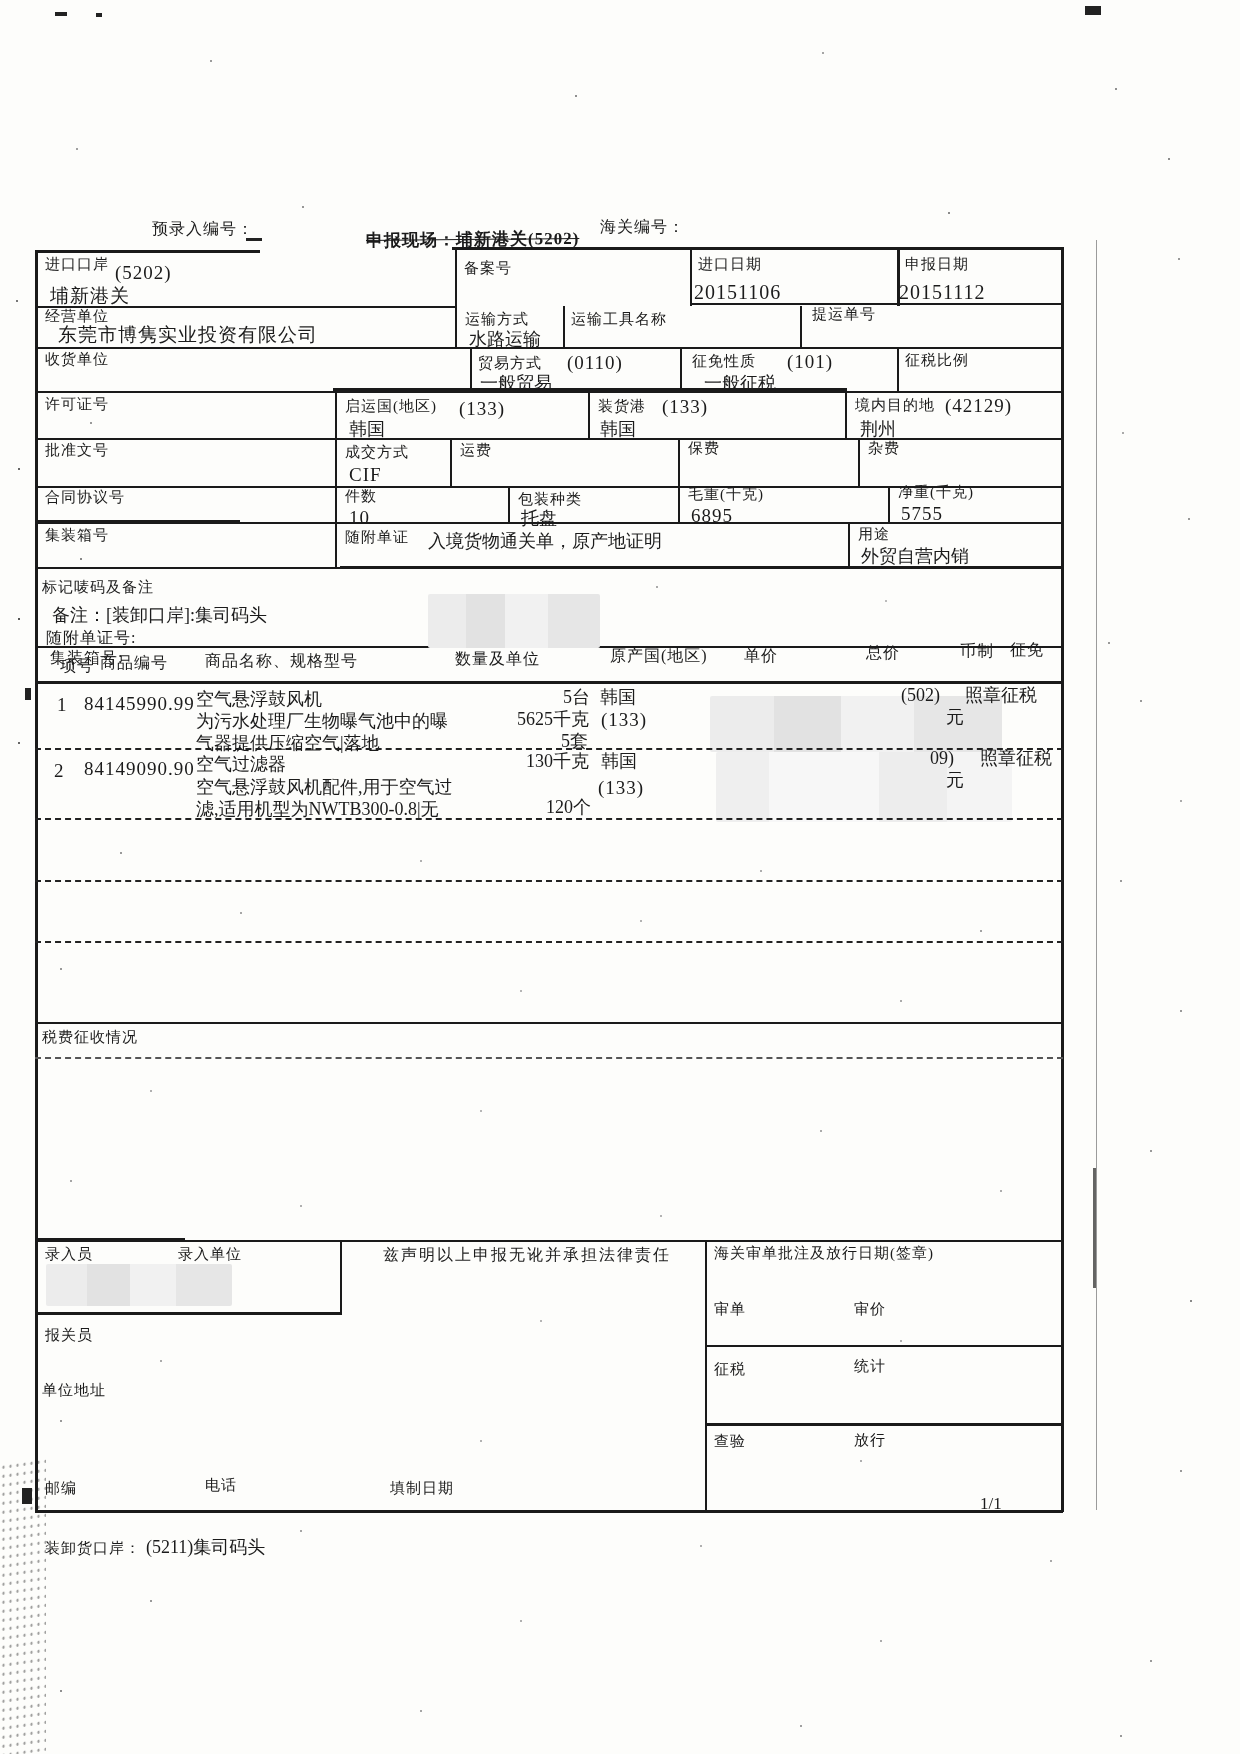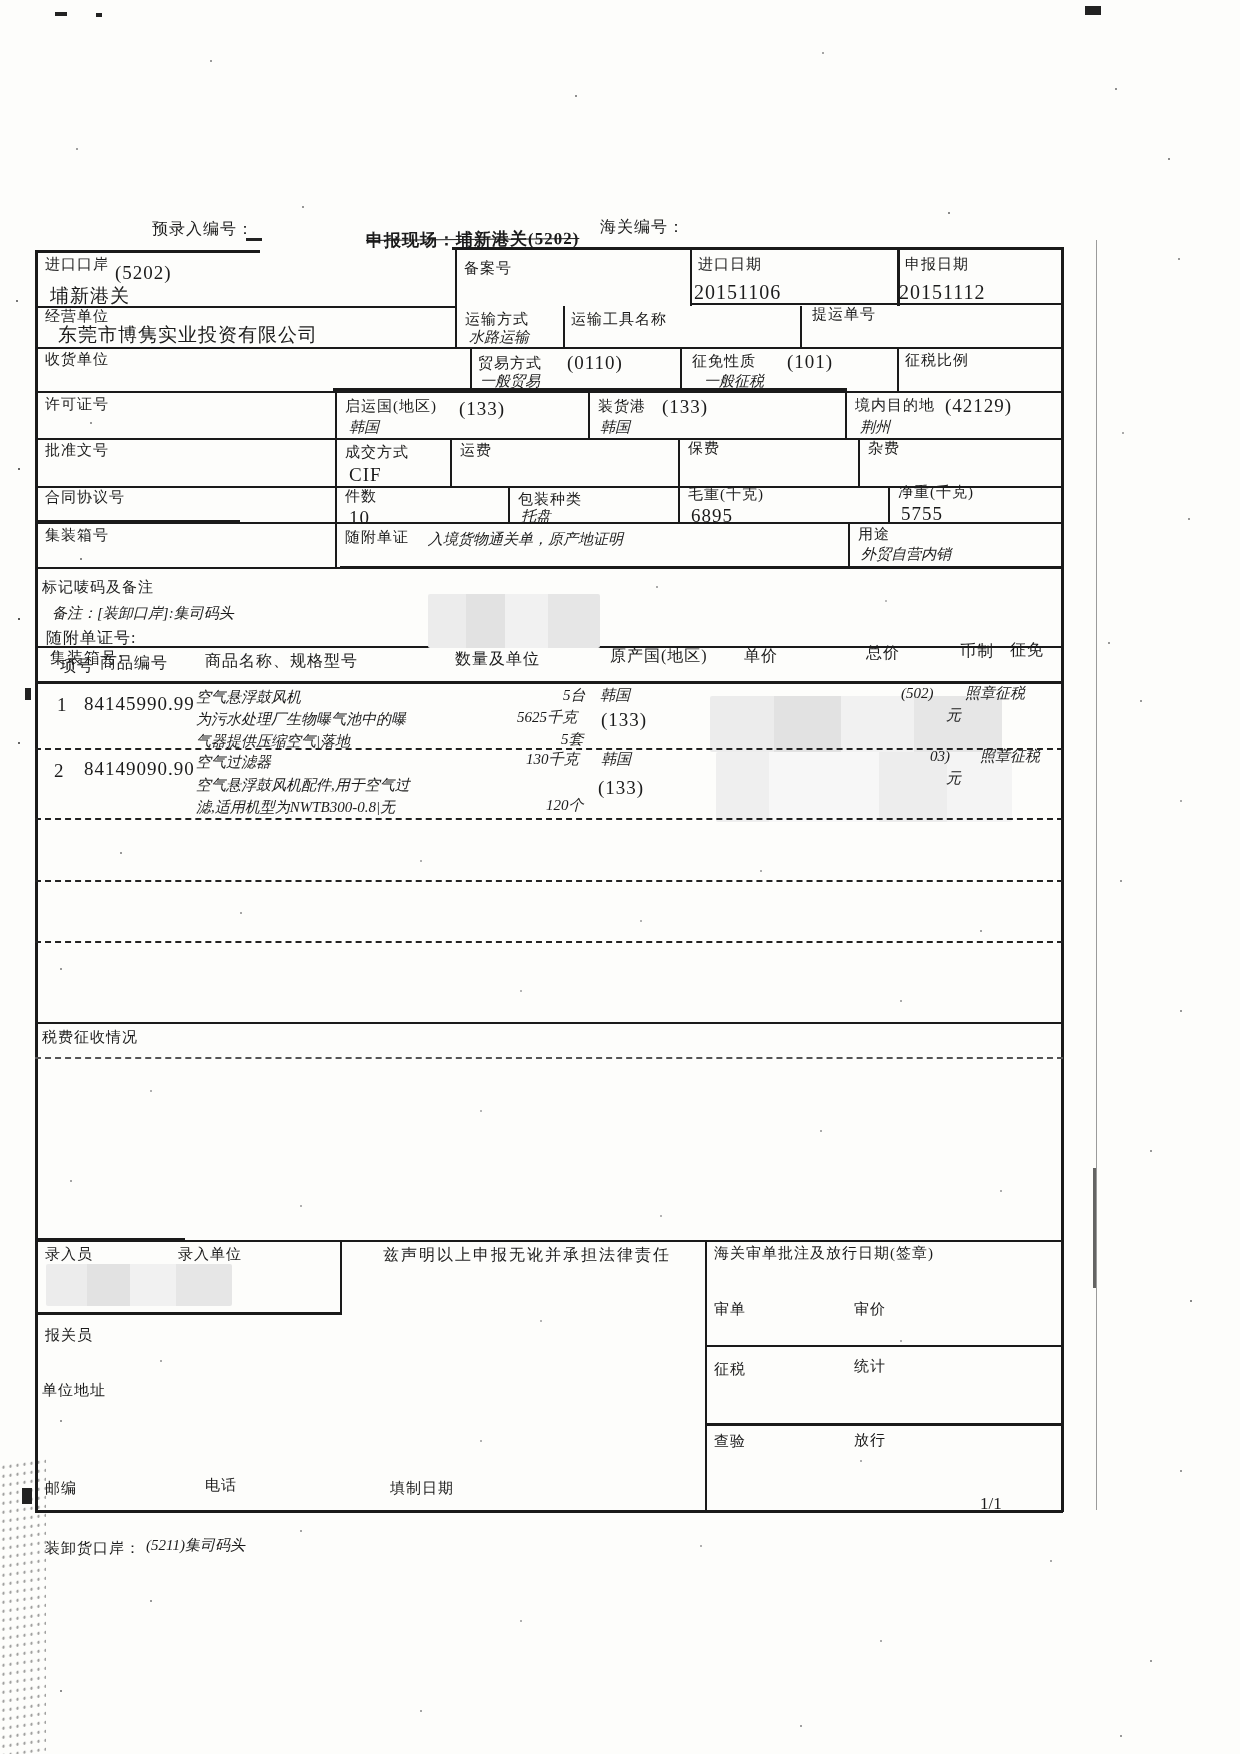--- a/index.html
+++ b/index.html
@@ -5,21 +5,21 @@
   * { margin:0; padding:0; box-sizing:border-box; }
   html,body { background:#9a9a9a; }
   .page {
     position:relative; width:1240px; height:1754px; margin:0 auto;
     background:#fdfdfb; overflow:hidden;
     font-family:"Liberation Serif","DejaVu Serif",serif; color:#1b1b1b;
   }
   .t { position:absolute; white-space:nowrap; line-height:1.15; }
   .lbl  { font-size:15px; letter-spacing:1px; }
   .lbl2 { font-size:16px; letter-spacing:1px; }
-  .val  { font-size:15px;font-style:italic; }
+  .val  { font-size:18px; }
   .num  { font-size:19px; letter-spacing:1px; font-family:"Liberation Serif","DejaVu Serif",serif; }
   .big  { font-size:20px; letter-spacing:1px; }
   .title {
     position:absolute; top:150px; left:0; width:1100px; text-align:center;
     font-size:30px; font-weight:bold; letter-spacing:7px;
   }
   .stamp {
     position:absolute; font-size:17px; font-weight:bold;
     text-decoration:line-through; transform:rotate(-0.6deg); letter-spacing:1px;
   }
@@ -219,21 +219,21 @@
   <div class="mosaic light" style="left:716px;top:752px;width:296px;height:70px;"></div>
   <div class="t num" style="left:54px;top:760px;">2</div>
   <div class="t num" style="left:84px;top:758px;">84149090.90</div>
   <div class="t val" style="left:196px;top:754px;">空气过滤器</div>
   <div class="t val" style="left:526px;top:751px;">130千克</div>
   <div class="t val" style="left:601px;top:751px;">韩国</div>
   <div class="t val" style="left:196px;top:777px;">空气悬浮鼓风机配件,用于空气过</div>
   <div class="t num" style="left:598px;top:777px;">(133)</div>
   <div class="t val" style="left:196px;top:799px;">滤,适用机型为NWTB300-0.8|无</div>
   <div class="t val" style="left:546px;top:797px;">120个</div>
-  <div class="t val" style="left:930px;top:748px;">03)</div>
+  <div class="t val" style="left:930px;top:748px;">09)</div>
   <div class="t val" style="left:980px;top:748px;">照章征税</div>
   <div class="t val" style="left:946px;top:770px;">元</div>
   <div class="dash" style="left:35px;top:818px;width:1028px;"></div>
   <div class="dash" style="left:35px;top:880px;width:1028px;"></div>
   <div class="dash" style="left:35px;top:941px;width:1028px;"></div>
 
   <div class="t lbl" style="left:42px;top:1029px;">税费征收情况</div>
   <div class="dash" style="left:35px;top:1057px;width:1028px;border-top-color:#555;"></div>
 
   <div class="t lbl" style="left:45px;top:1246px;">录入员</div>

